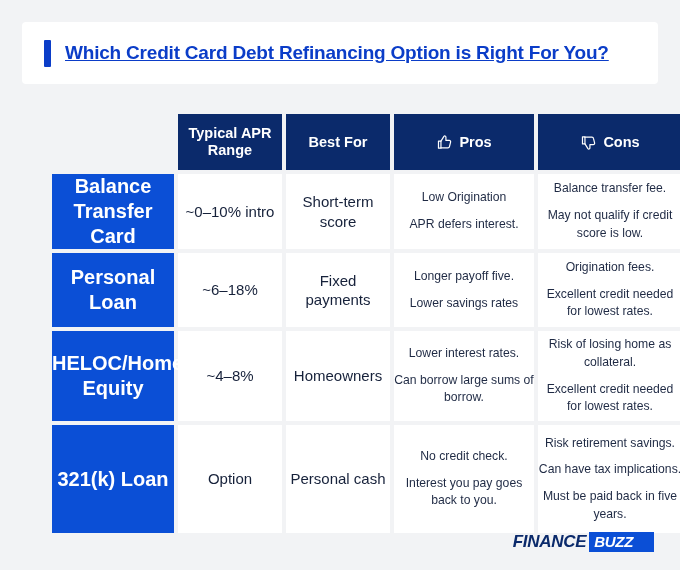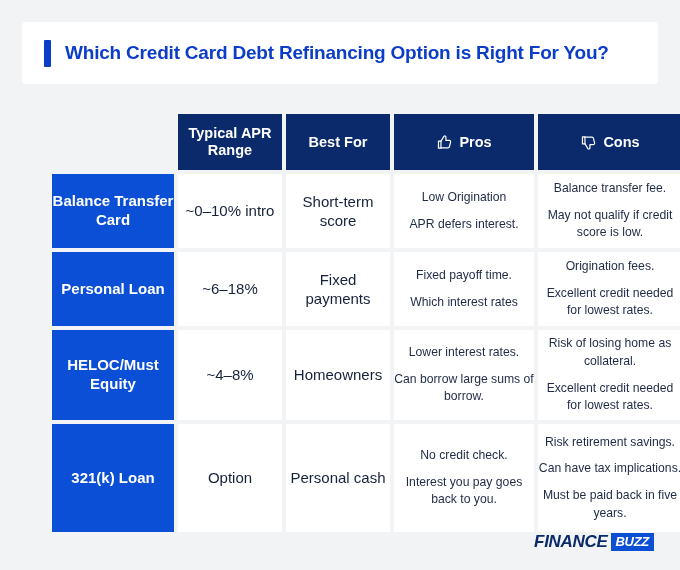--- a/index.html
+++ b/index.html
@@ -37,20 +37,21 @@
     border-radius: 1px;
     margin-right: 14px;
     flex: 0 0 auto;
   }
   .title-text {
     color: #0b3dc8;
     font-size: 19px;
     font-weight: bold;
     letter-spacing: -0.2px;
     line-height: 1.1;
+    text-decoration: underline;
   }
   
   .table-wrap {
     margin-top: 26px;
     padding-left: 26px;
     box-sizing: border-box;
   }
   table.matrix {
     border-collapse: separate;
     border-spacing: 4px;
@@ -83,21 +84,21 @@
     display: flex;
     align-items: center;
     justify-content: center;
     gap: 6px;
   }
   .icon-svg { display: block; }
 
   td.rowhead {
     background: #0b4fd6;
     color: #ffffff;
-    font-size: 15px;
+    font-size: 20px;
     font-weight: bold;
     text-align: center;
     line-height: 1.25;
     padding: 8px 6px;
   }
   td.cell {
     background: #ffffff;
     color: #16213a;
     text-align: center;
     font-size: 14.5px;
@@ -131,25 +132,25 @@
   .logo-finance {
     color: #0b2a6b;
     font-size: 17px;
     font-weight: bold;
     font-style: italic;
     letter-spacing: -0.3px;
   }
   .logo-buzz {
     background: #0b4fd6;
     color: #ffffff;
-    font-size: 13px;
+    font-size: 15px;
     font-weight: bold;
     font-style: italic;
     letter-spacing: -0.3px;
-    padding: 1px 5px 2px 5px;
+    padding: 1px 21px 2px 5px;
     margin-left: 3px;
   }
 </style>
 </head>
 <body>
 
 <div class="page">
 
   <div class="title-card">
     <div class="title-accent"></div>
@@ -215,31 +216,31 @@
             <p>Balance transfer fee.</p>
             <p>May not qualify if credit score is low.</p>
           </td>
         </tr>
 
         <tr class="r2">
           <td class="rowhead">Personal Loan</td>
           <td class="cell big">~6–18%</td>
           <td class="cell big">Fixed payments</td>
           <td class="cell small">
-            <p>Fixed payoff time.</p>
-            <p>Which interest rates</p>
+            <p>Longer payoff five.</p>
+            <p>Lower savings rates</p>
           </td>
           <td class="cell small">
             <p>Origination fees.</p>
             <p>Excellent credit needed for lowest rates.</p>
           </td>
         </tr>
 
         <tr class="r3">
-          <td class="rowhead">HELOC/Must Equity</td>
+          <td class="rowhead">HELOC/Home Equity</td>
           <td class="cell big">~4–8%</td>
           <td class="cell big">Homeowners</td>
           <td class="cell small">
             <p>Lower interest rates.</p>
             <p>Can borrow large sums of borrow.</p>
           </td>
           <td class="cell small">
             <p>Risk of losing home as collateral.</p>
             <p>Excellent credit needed for lowest rates.</p>
           </td>

